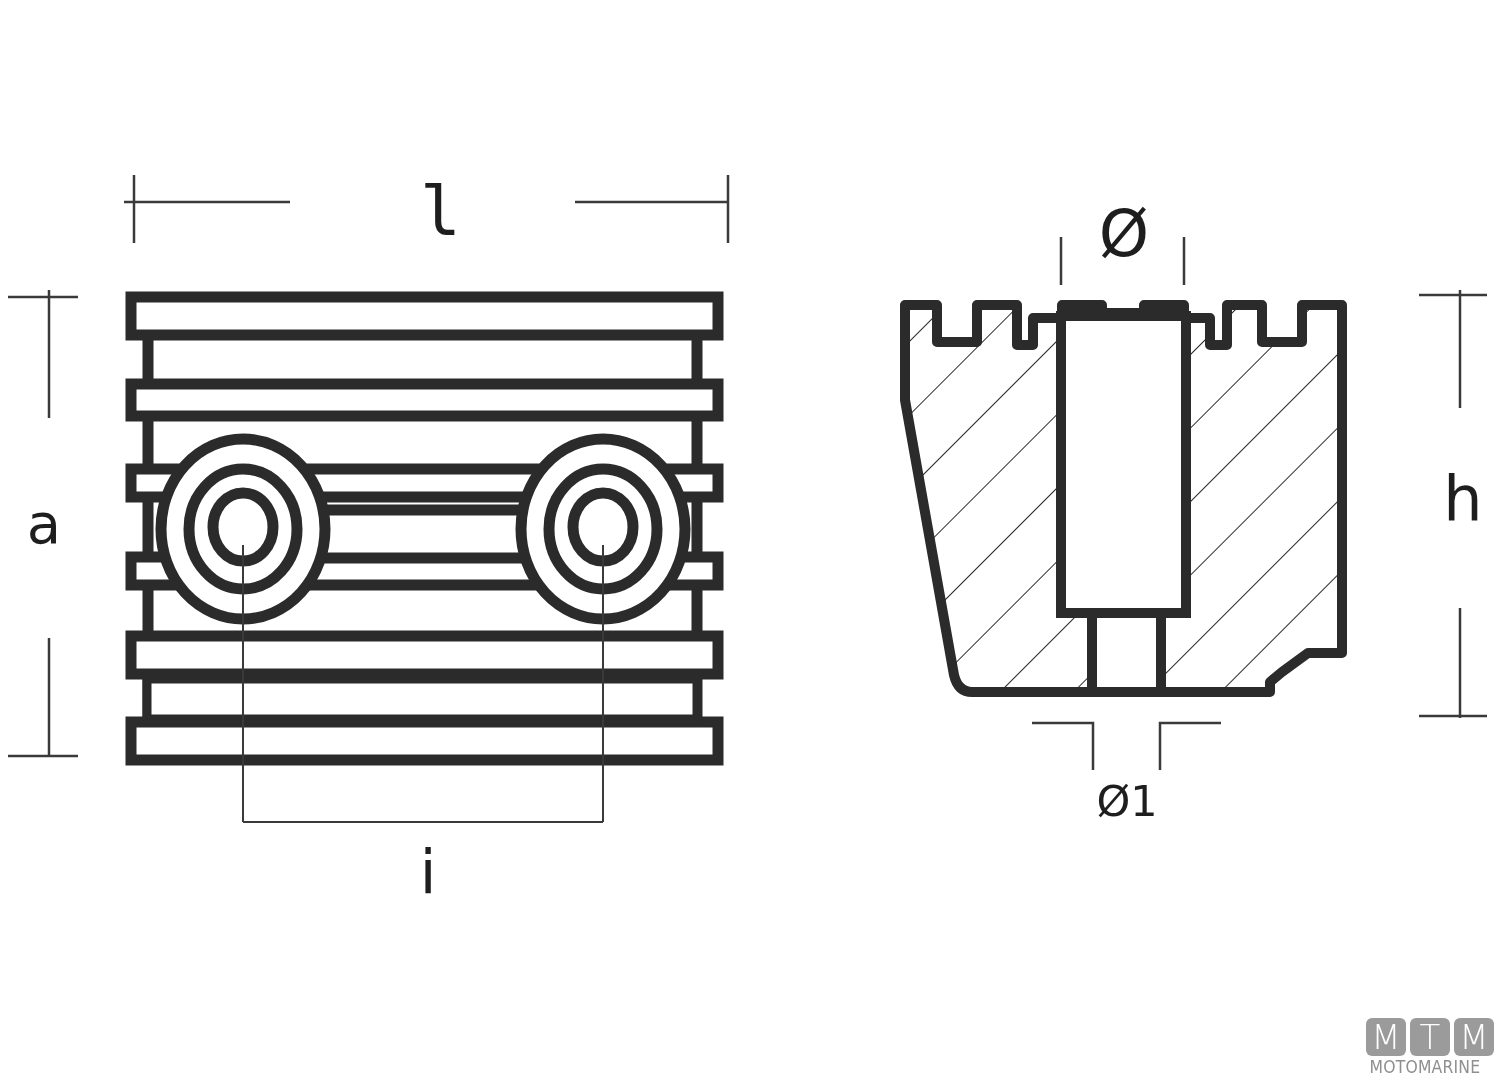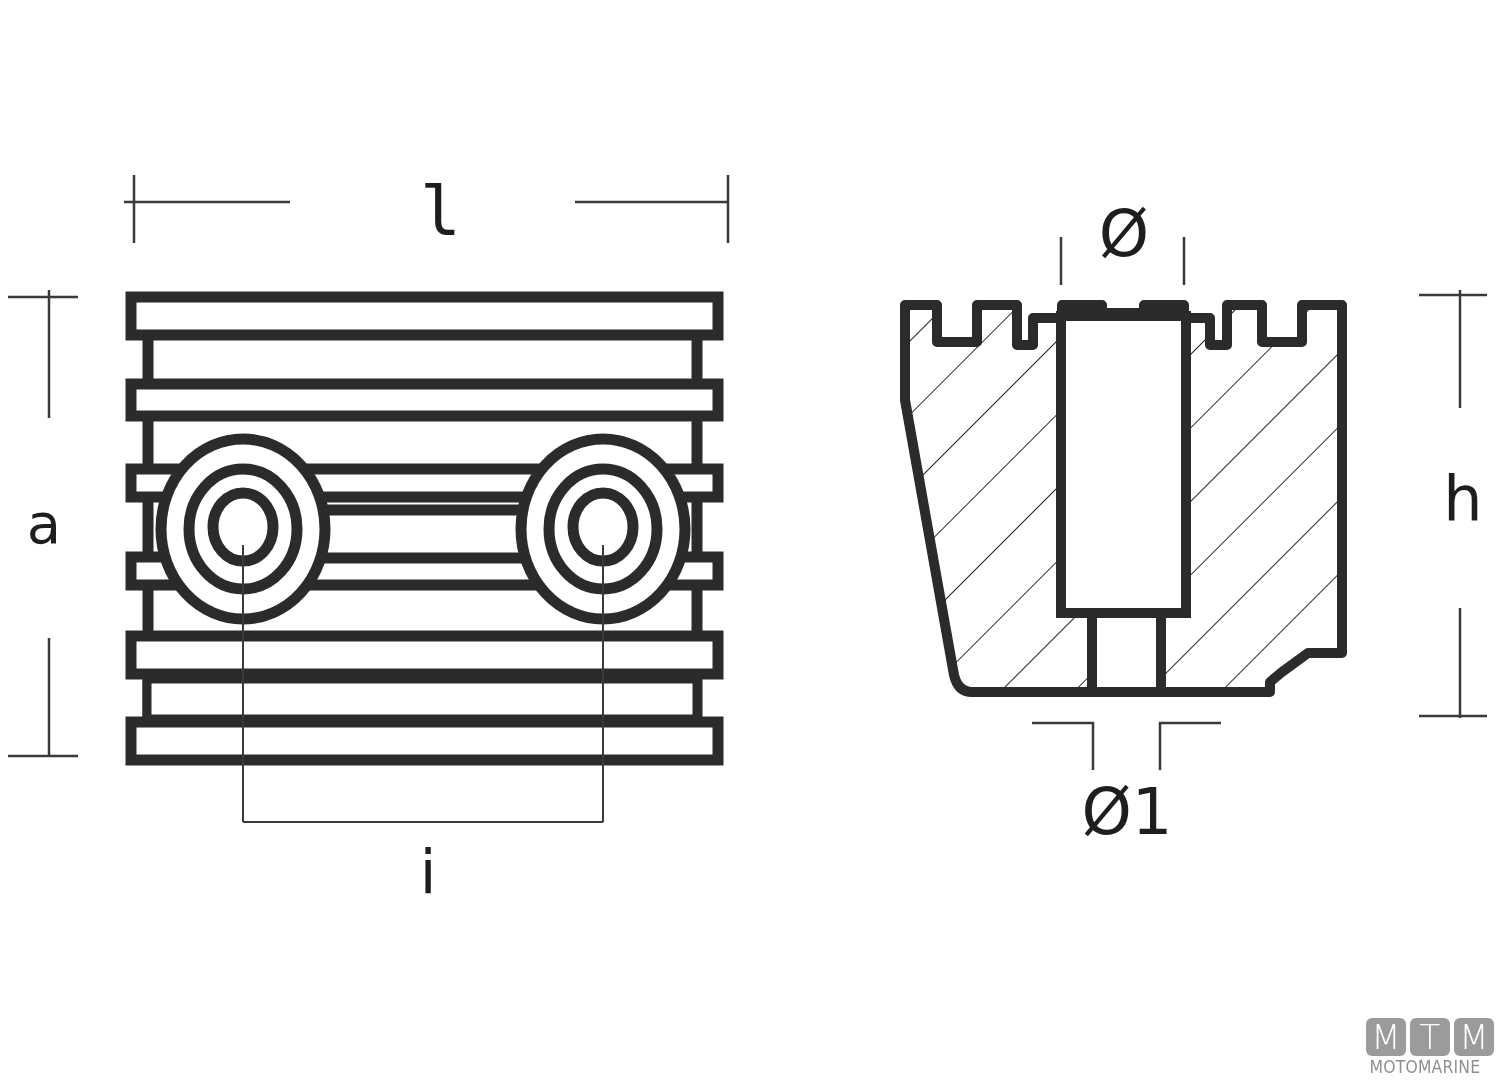--- a/index.html
+++ b/index.html
@@ -105,21 +105,21 @@
       <rect x="1063" y="302" width="42" height="14"></rect>
       <rect x="1142" y="302" width="44" height="14"></rect>
     </g>
   </g>
 </svg>
 
 <div class="dim-label" style="left:420px; top:178px; width:34px; font-size:68px; font-family:'DejaVu Sans Mono','Liberation Mono',monospace;">l</div>
 <div class="dim-label" style="left:22px; top:496px; width:44px; font-size:56px;">a</div>
 <div class="dim-label" style="left:408px; top:842px; width:40px; font-size:60px;">i</div>
 <div class="dim-label" style="left:1094px; top:202px; width:60px; font-size:64px;">Ø</div>
-<div class="dim-label" style="left:1072px; top:780px; width:110px; font-size:64px;">Ø1</div>
+<div class="dim-label" style="left:1072px; top:780px; width:110px; font-size:43px;">Ø1</div>
 <div class="dim-label" style="left:1438px; top:468px; width:50px; font-size:62px;">h</div>
 
 <div class="logo">
   <div class="logo-boxes">
     <div class="logo-box">M</div>
     <div class="logo-box">T</div>
     <div class="logo-box">M</div>
   </div>
   <div class="logo-text">MOTOMARINE</div>
 </div>

